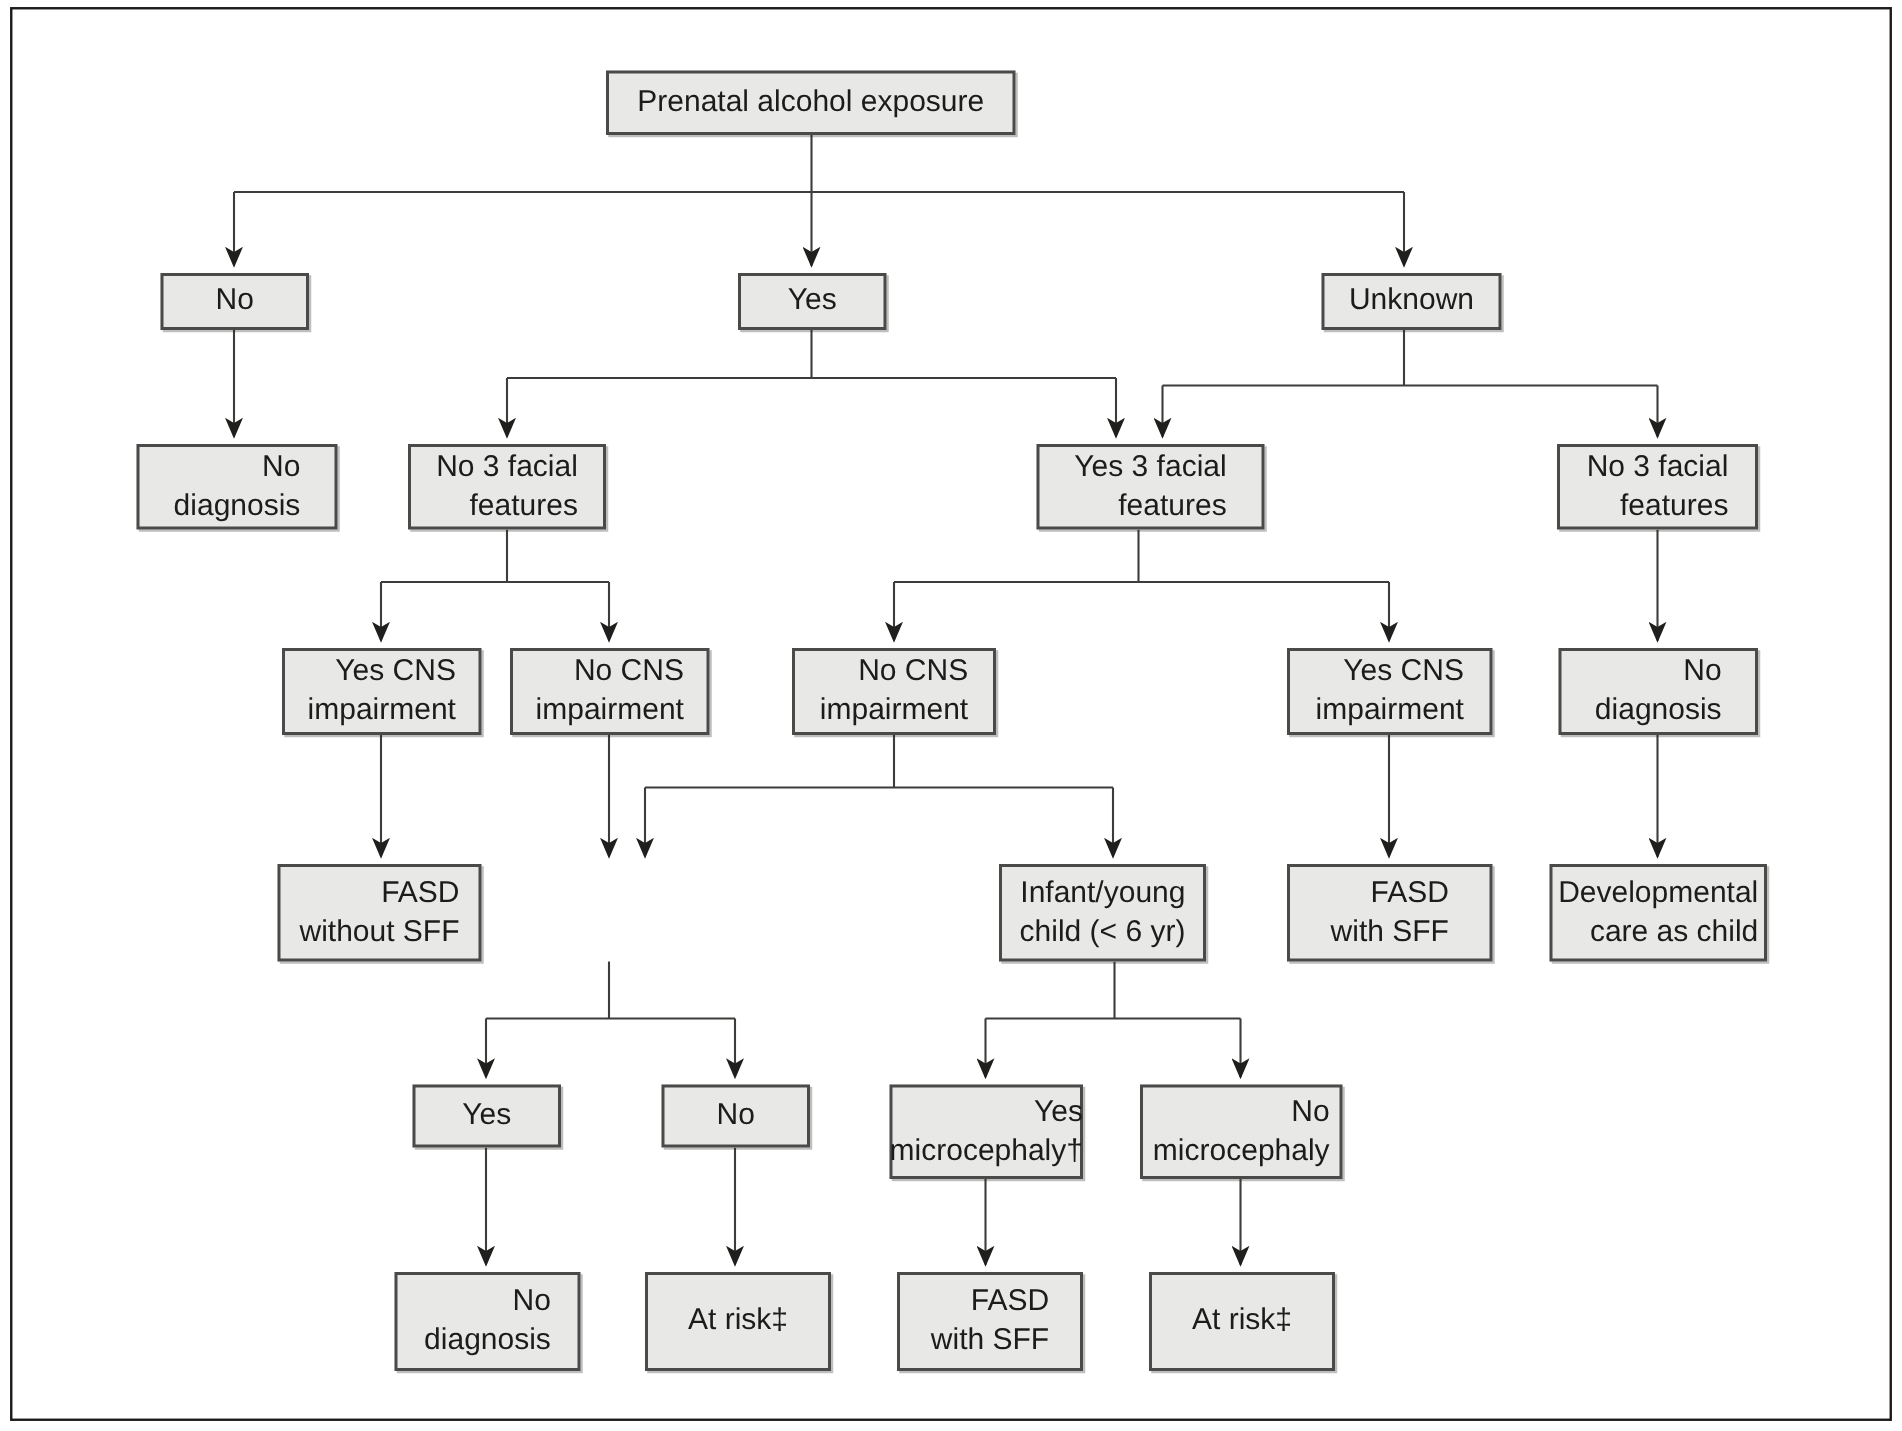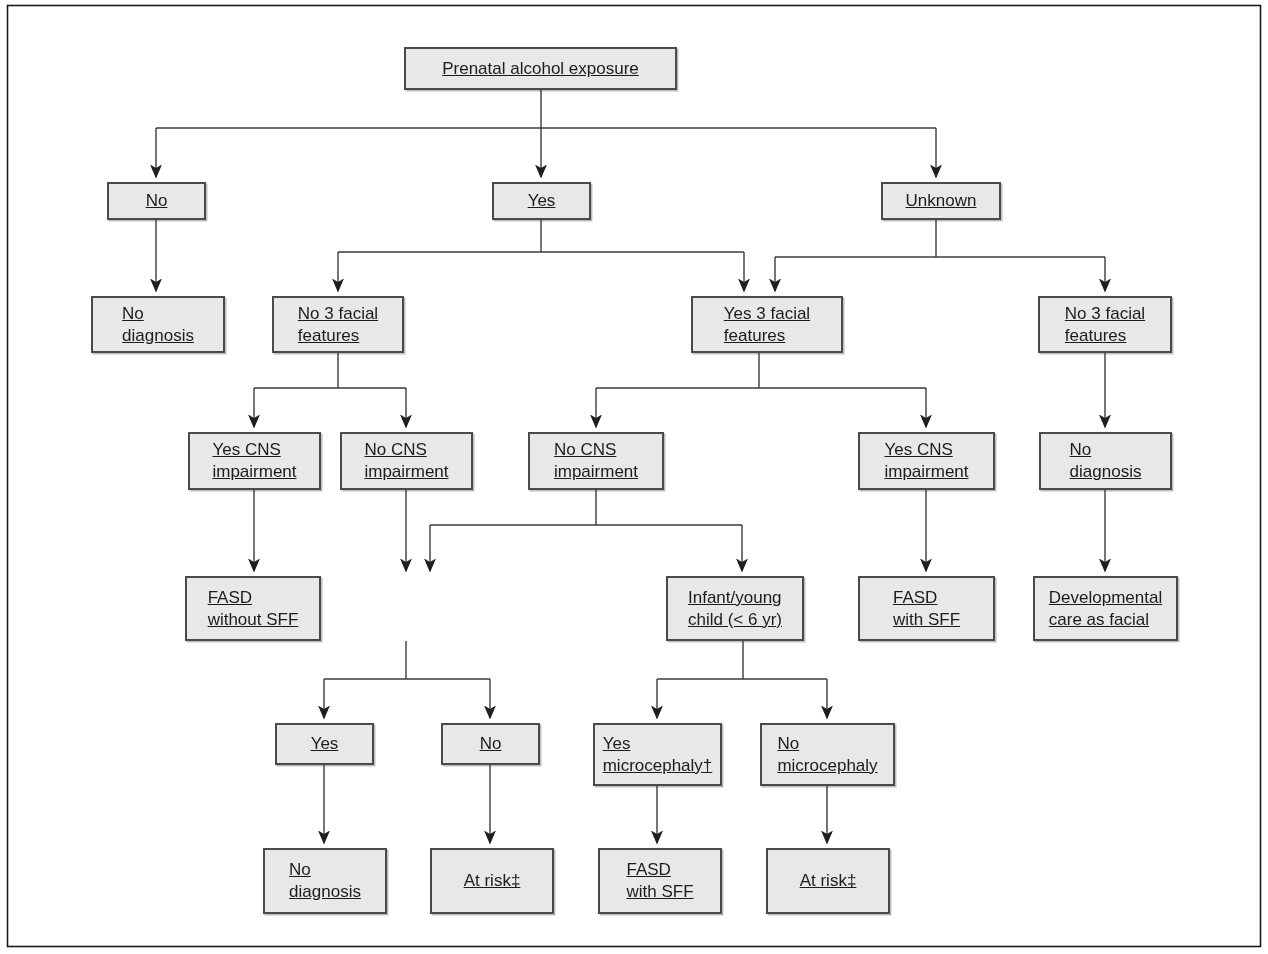--- a/index.html
+++ b/index.html
@@ -28,29 +28,28 @@
   .connectors marker path {
     fill: var(--arrow, #1f1f1d);
     stroke: none;
   }
   .node {
     position: absolute;
     box-sizing: border-box;
     display: flex;
     align-items: center;
     justify-content: center;
-    text-align: left;
+    text-align: right;
     white-space: pre-line;
     background: var(--box-fill, #e8e8e7);
     border: 2px solid var(--box-border, #4a4a48);
     box-shadow: 1.5px 1.5px 0 rgba(40,40,40,0.30);
     color: var(--text, #1c1c1a);
-    font-size: 17px;
+    font-size: 20px;
     line-height: 1.28;
-    text-decoration: underline;
   }
 </style>
 </head>
 <body>
 
 <div class="page">
 
   <svg class="connectors" width="1268" height="954" viewBox="0 0 1268 954">
     <defs>
       <marker id="arw" markerUnits="userSpaceOnUse" viewBox="0 0 14 12" markerWidth="14" markerHeight="12" refX="12.5" refY="6" orient="auto">
@@ -125,21 +124,21 @@
   <div class="node" style="left:1039px;top:432px;width:133px;height:58px">No
 diagnosis</div>
 
   <div class="node" style="left:185px;top:576px;width:136px;height:65px">FASD
 without SFF</div>
   <div class="node" style="left:666px;top:576px;width:138px;height:65px">Infant/young
 child (&lt; 6 yr)</div>
   <div class="node" style="left:858px;top:576px;width:137px;height:65px">FASD
 with SFF</div>
   <div class="node" style="left:1033px;top:576px;width:145px;height:65px">Developmental
-care as facial</div>
+care as child</div>
 
   <div class="node" style="left:275px;top:723px;width:99px;height:42px">Yes</div>
   <div class="node" style="left:441px;top:723px;width:99px;height:42px">No</div>
   <div class="node" style="left:593px;top:723px;width:129px;height:63px">Yes
 microcephaly†</div>
   <div class="node" style="left:760px;top:723px;width:135px;height:63px">No
 microcephaly</div>
 
   <div class="node" style="left:263px;top:848px;width:124px;height:66px">No
 diagnosis</div>

